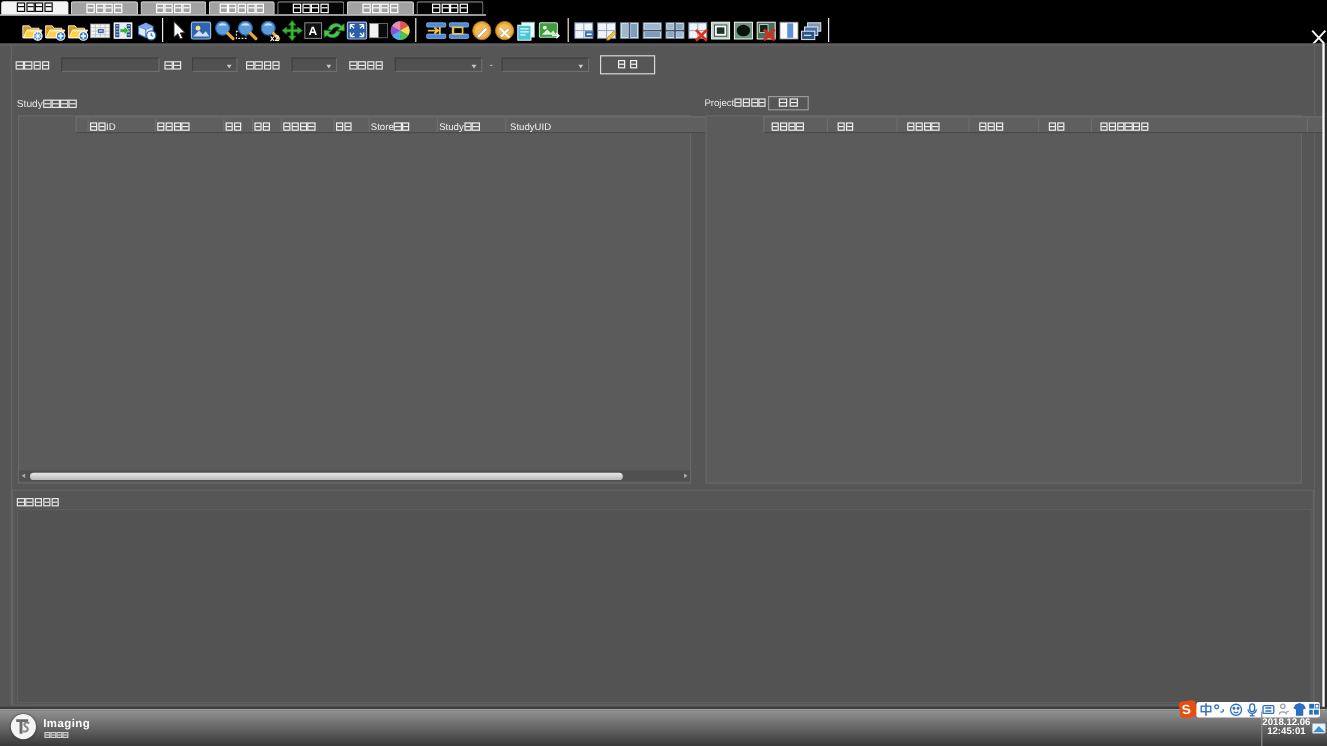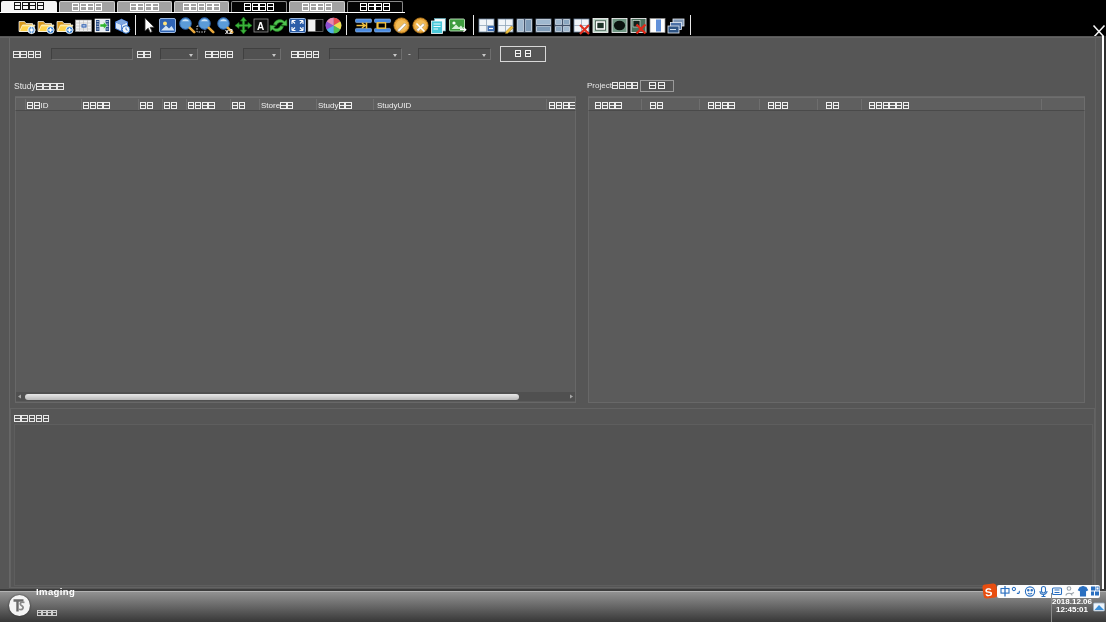--- a/index.html
+++ b/index.html
@@ -18,21 +18,21 @@
   .tabb{background:#050505;color:#fff;border:1px solid #8a8a8a;border-bottom:none;box-sizing:border-box;}
   #tabline{left:0;top:12px;width:405px;height:1px;background:#fff;}
   .ticon{top:16px;width:19px;height:19px;}
   .tsep{top:15px;width:1px;height:20px;background:#e8e8e8;}
   
   #content{left:0;top:36px;width:1106px;height:556px;background:#565656;}
   .lbl{color:#e8e8e8;font-size:8.5px;white-space:nowrap;}
   .inp{background:#515151;border:1px solid #6e6e6e;border-top-color:#404040;border-left-color:#404040;box-sizing:border-box;}
   .dd .ar{position:absolute;right:4px;top:4.5px;width:0;height:0;border-left:2.5px solid transparent;border-right:2.5px solid transparent;border-top:3.5px solid #c8c8c8;}
   .panel{border:1px solid #686868;box-sizing:border-box;}
-  .th{overflow:hidden;background:#5f5f5f;border:1px solid #6e6e6e;border-bottom-color:#4a4a4a;box-sizing:border-box;}
+  .th{overflow:hidden;background:#5f5f5f;border:1px solid #6e6e6e;border-bottom-color:#4a4a4a;box-sizing:border-box;margin-left:48px;}
   .thc{top:3px;color:#efefef;font-size:8px;white-space:nowrap;}
   .tsepv{top:1px;width:1px;height:11px;background:#6e6e6e;}
   #whiteline{left:1102px;top:36px;width:2px;height:556px;background:#fdfdfd;}
   #rightdark{left:1104px;top:36px;width:2px;height:556px;background:#2e2e2e;}
   #taskbar{left:0;top:591px;width:1106px;height:31px;
      background:linear-gradient(#929292 0%,#848484 15%,#6e6e6e 40%,#5a5a5a 62%,#454545 85%,#383838 100%);
      border-top:1px solid #b2b2b2;box-sizing:border-box;}
   #tbdark{left:0;top:589px;width:1106px;height:2px;background:#3c3c3c;}
 </style></head>
 <body>
@@ -325,21 +325,21 @@
 <div id="whiteline" class="abs"></div>
 <div id="rightdark" class="abs"></div>
 <div id="tbdark" class="abs"></div>
 <div id="taskbar" class="abs"></div>
 
 <div class="abs" style="left:9px;top:595px;width:21px;height:21px;border-radius:50%;background:#f4f4f4;box-shadow:0 0 2px #222"></div>
 <svg class="abs" style="left:9px;top:595px" width="21" height="21" viewBox="0 0 21 21">
  <path d="M4.5 5.5 H14.5 M8.5 5.5 V16.5" stroke="#6a6a6a" stroke-width="2.4" fill="none"></path>
  <path d="M15.5 7.5 C11.5 6 10 9 12.5 10.5 C15.5 12.2 14 15.5 10 14.3" stroke="#8a8a8a" stroke-width="1.7" fill="none"></path>
 </svg>
-<div class="abs" style="left:36px;top:586px;color:#fff;font-size:9.5px;font-weight:bold;letter-spacing:.4px">Imaging</div>
+<div class="abs" style="left:36px;top:598px;color:#fff;font-size:9.5px;font-weight:bold;letter-spacing:.4px">Imaging</div>
 <div class="abs" style="left:37px;top:610px;color:#cfcfcf;font-size:6px;letter-spacing:3.2px"><b class="g"></b><b class="g"></b><b class="g"></b><b class="g"></b></div>
 <div class="abs" style="left:983px;top:584px;width:14px;height:14px;background:#e84e10;border-radius:3px;transform:rotate(-8deg)"></div>
 <div class="abs" style="left:985px;top:586px;color:#fff;font-size:11px;font-weight:bold;transform:rotate(-8deg)">S</div>
 <div class="abs" style="left:997px;top:585px;width:103px;height:13px;background:#fdfdfd;border-radius:2px"></div>
 <svg class="abs" style="left:997px;top:585px" width="103" height="13" viewBox="0 0 103 13">
  <g fill="none" stroke="#2a6fc0" stroke-width="1.1">
   <rect x="4" y="3.5" width="8" height="4.6"></rect>
       <path d="M8 1 V11.5" stroke-width="1.3"></path>
   <path d="M18.5 4 A1.6 1.6 0 1 0 18.5 4.01 M22 6 A1.3 1.3 0 1 1 20 8"></path>
   <circle cx="33" cy="6.5" r="4.6"></circle>

